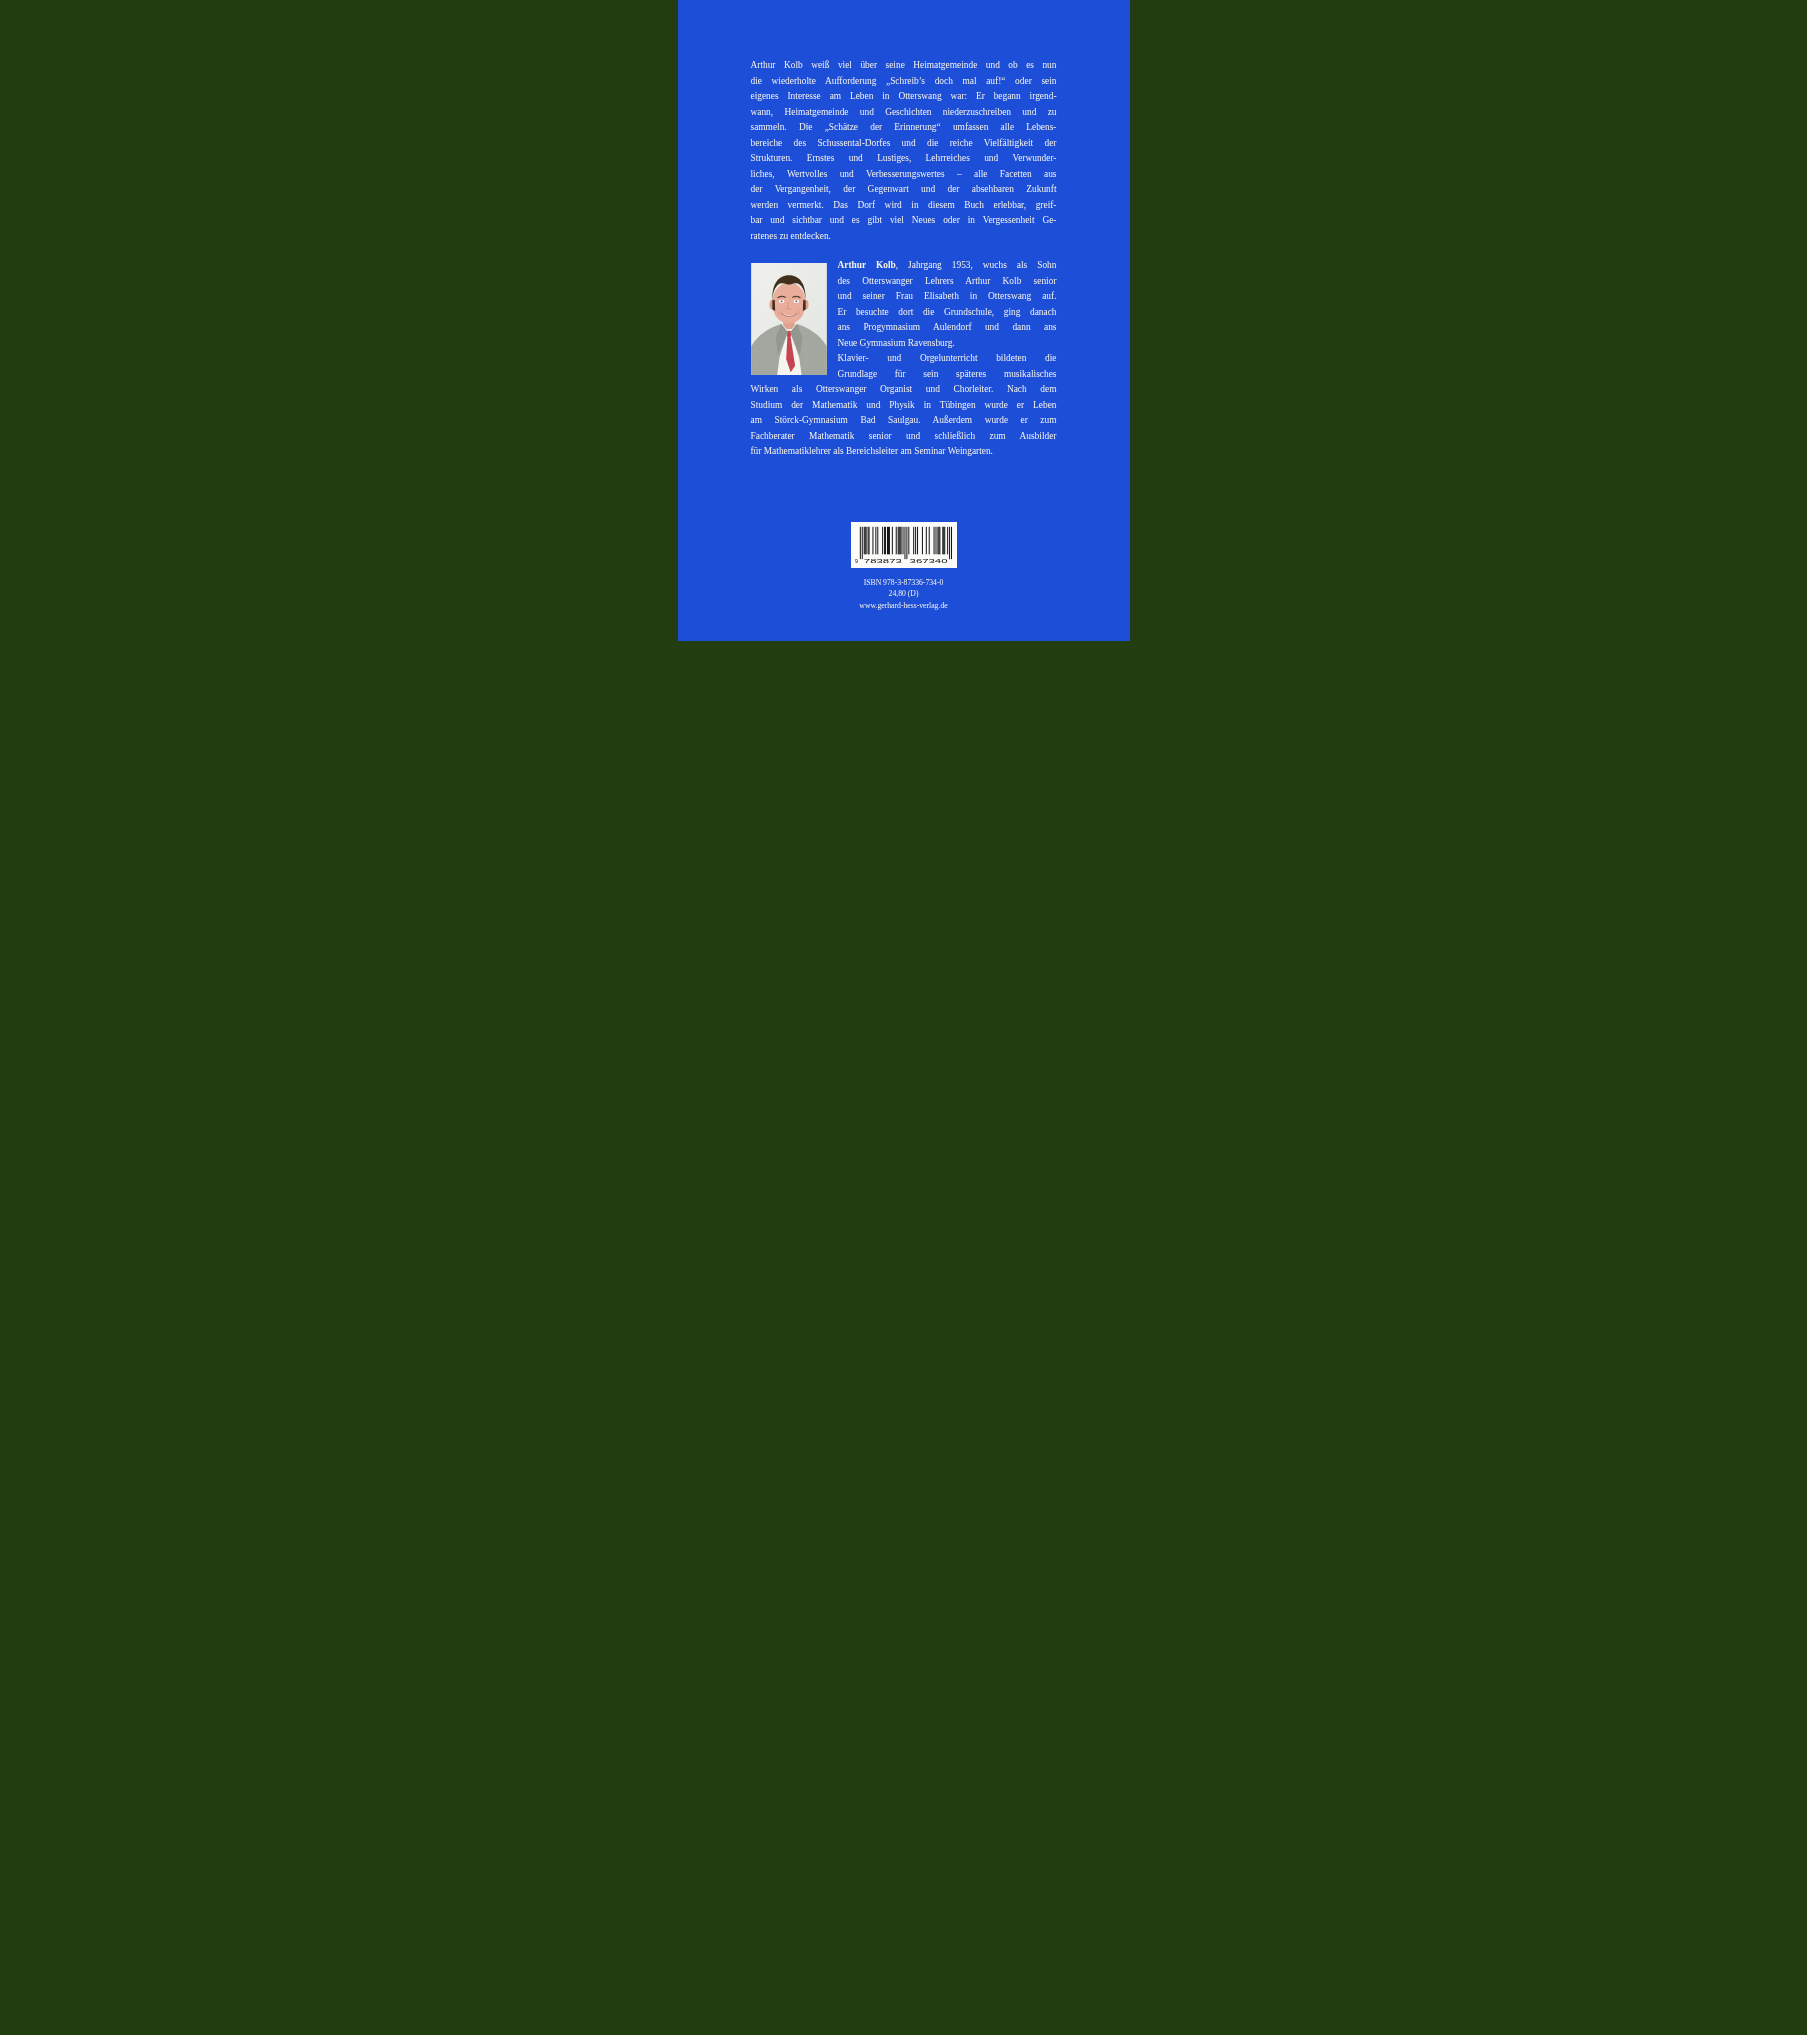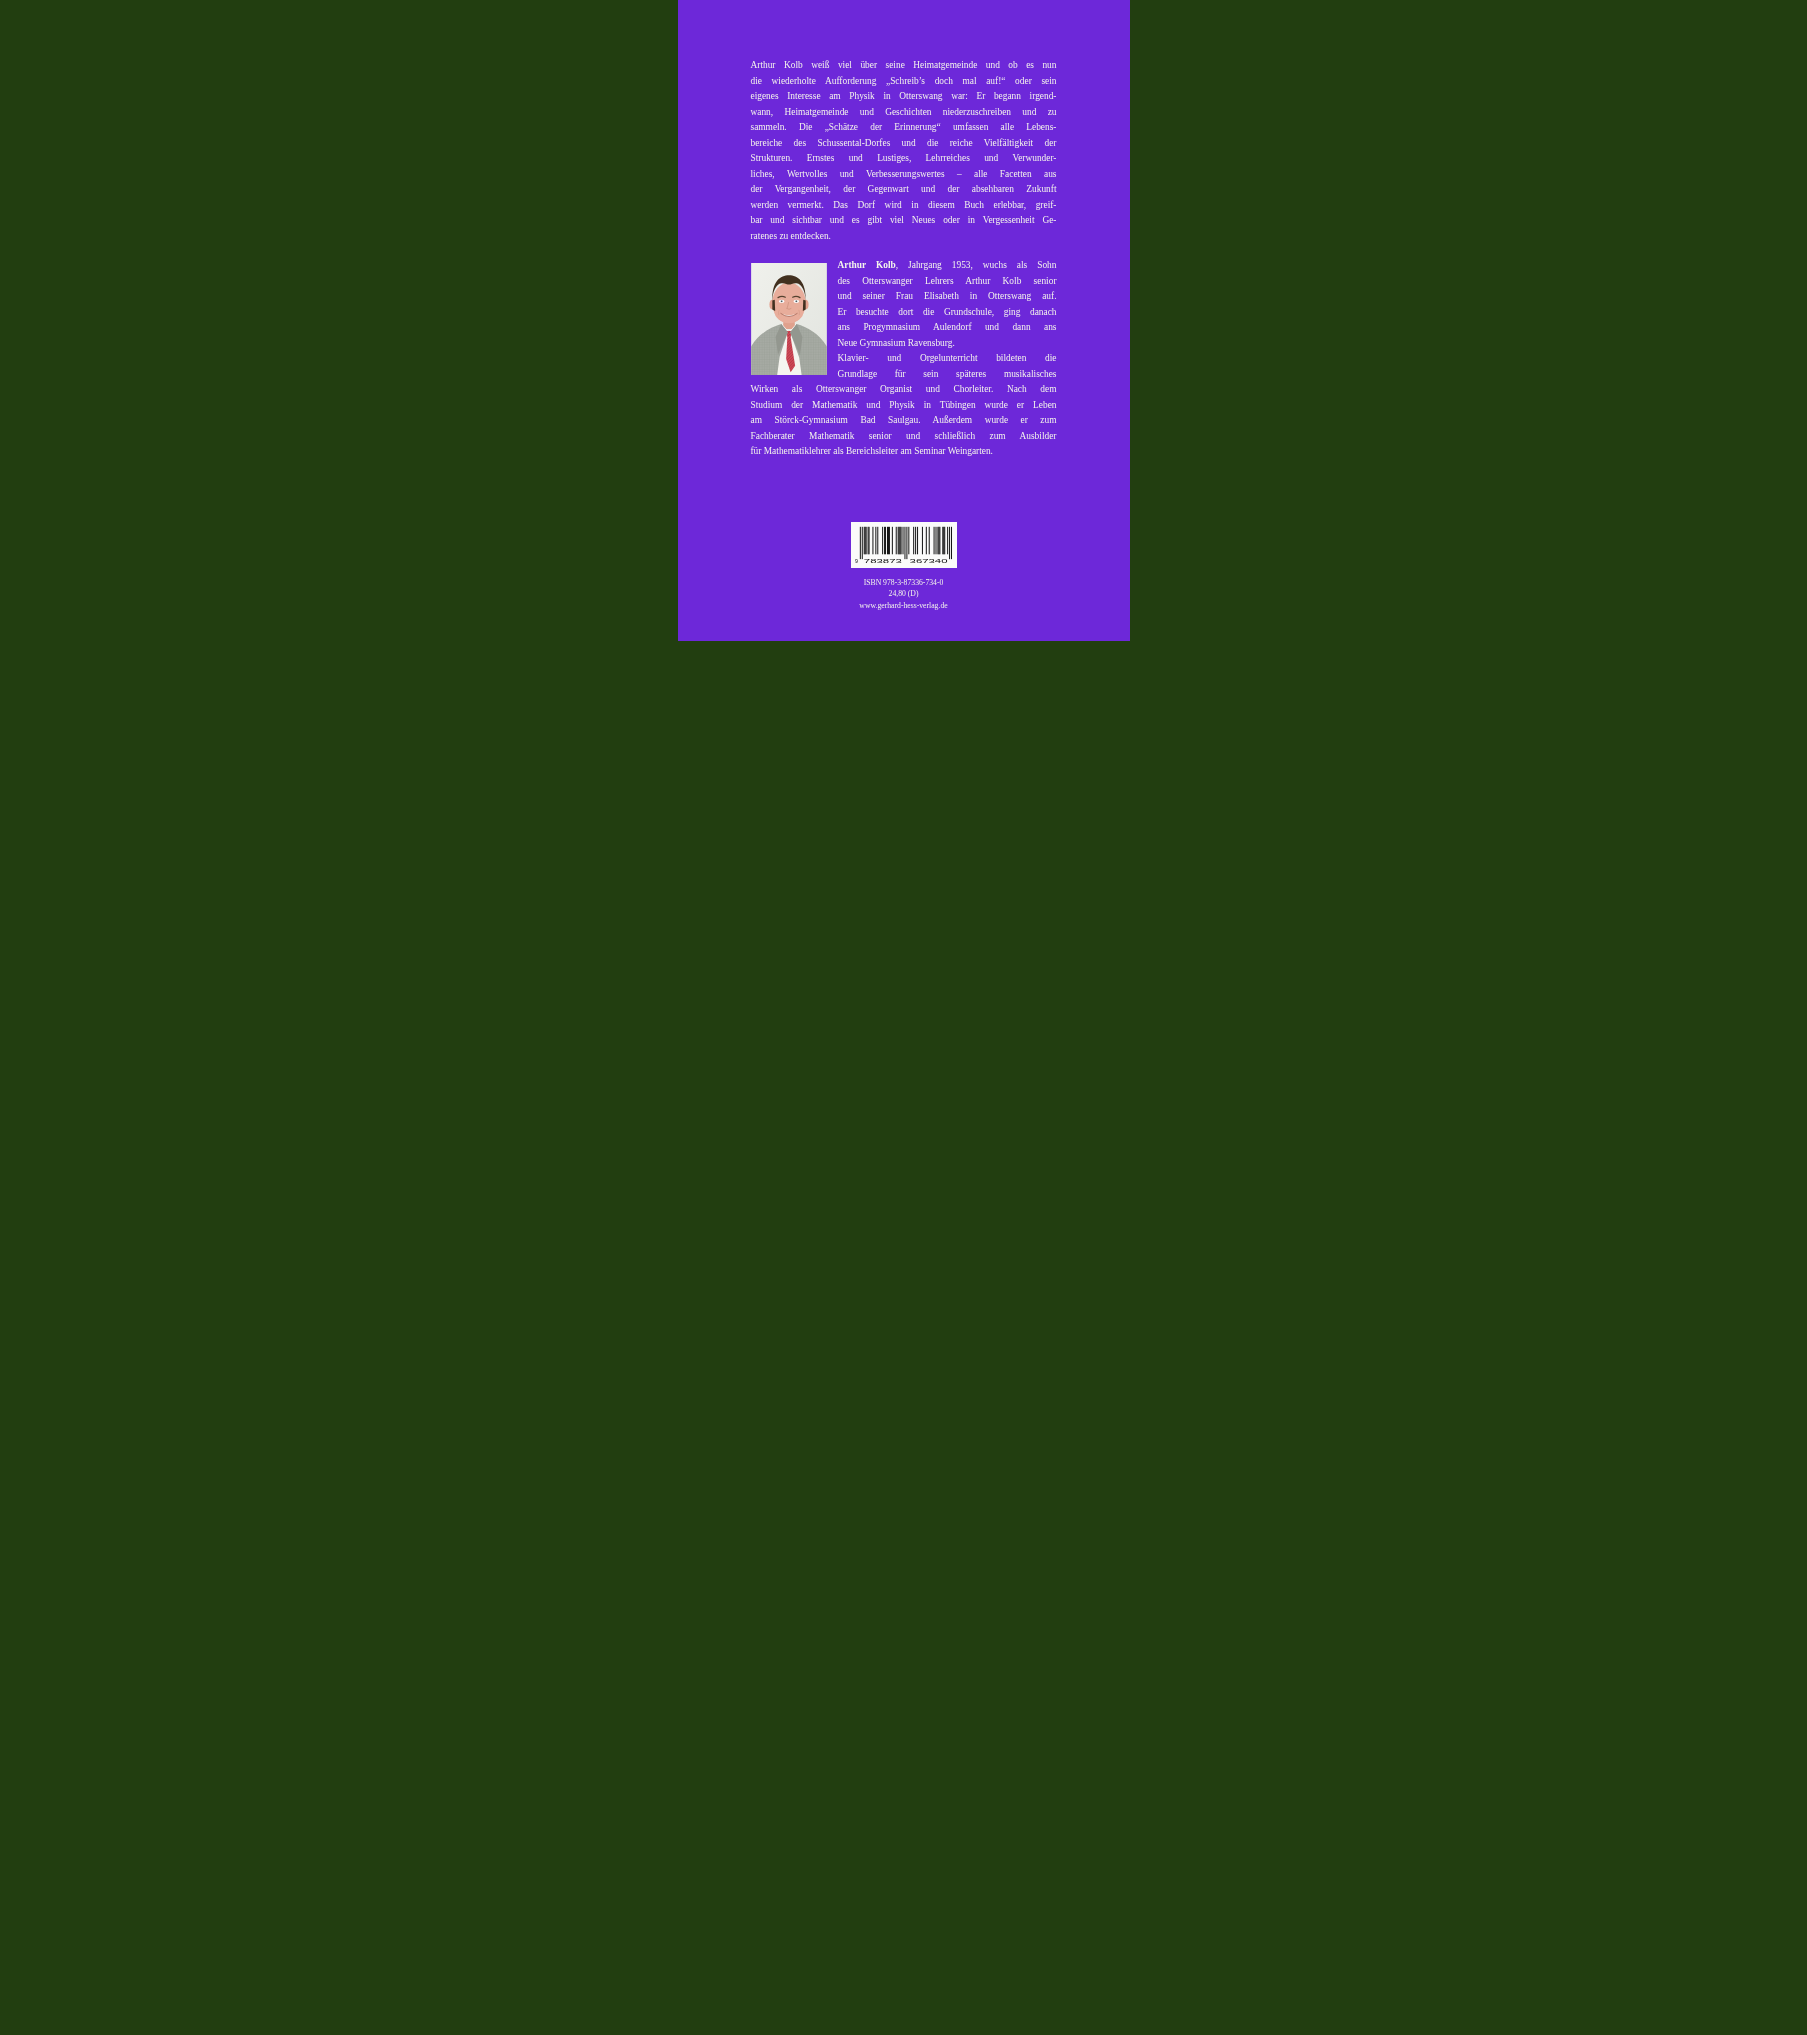--- a/index.html
+++ b/index.html
@@ -6,21 +6,21 @@
   html, body {
     margin: 0;
     padding: 0;
     background: #223e10;
   }
   .page {
     position: relative;
     width: 452px;
     height: 641px;
     margin: 0 auto;
-    background: #6d28d9;
+    background: #1d4ed8;
     font-family: "Liberation Serif", "DejaVu Serif", serif;
     color: #f4f3ec;
     overflow: hidden;
   }
   .textblock {
     position: absolute;
     font-size: 9.4px;
     line-height: 15.5px;
   }
   .line {
@@ -77,21 +77,21 @@
   }
 </style>
 </head>
 <body>
 
 <div class="page">
 
   <div class="textblock intro">
     <div class="line">Arthur Kolb weiß viel über seine Heimatgemeinde und ob es nun</div>
     <div class="line">die wiederholte Aufforderung „Schreib’s doch mal auf!“ oder sein</div>
-    <div class="line">eigenes Interesse am Physik in Otterswang war: Er begann irgend-</div>
+    <div class="line">eigenes Interesse am Leben in Otterswang war: Er begann irgend-</div>
     <div class="line">wann, Heimatgemeinde und Geschichten niederzuschreiben und zu</div>
     <div class="line">sammeln. Die „Schätze der Erinnerung“ umfassen alle Lebens-</div>
     <div class="line">bereiche des Schussental-Dorfes und die reiche Vielfältigkeit der</div>
     <div class="line">Strukturen. Ernstes und Lustiges, Lehrreiches und Verwunder-</div>
     <div class="line">liches, Wertvolles und Verbesserungswertes – alle Facetten aus</div>
     <div class="line">der Vergangenheit, der Gegenwart und der absehbaren Zukunft</div>
     <div class="line">werden vermerkt. Das Dorf wird in diesem Buch erlebbar, greif-</div>
     <div class="line">bar und sichtbar und es gibt viel Neues oder in Vergessenheit Ge-</div>
     <div class="line last">ratenes zu entdecken.</div>
   </div>

